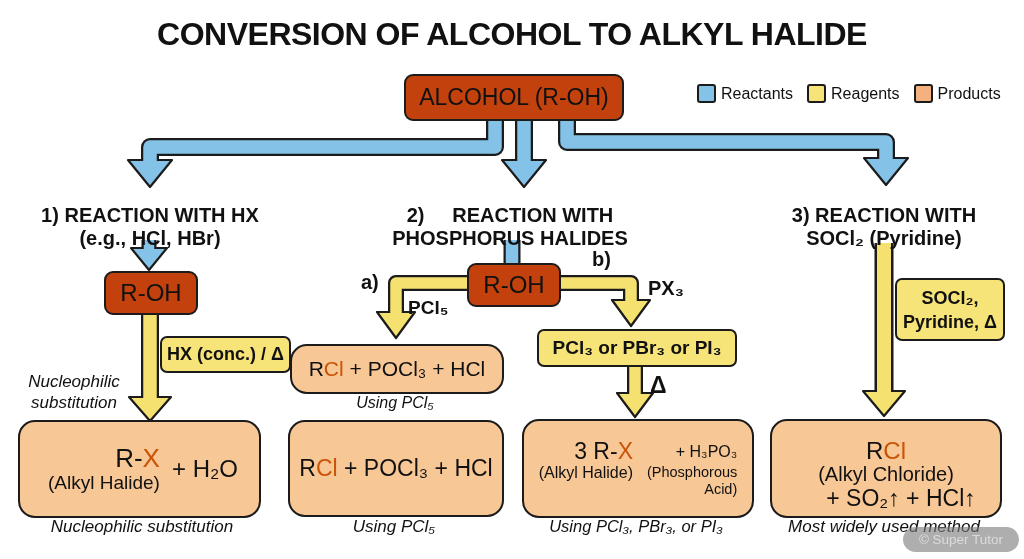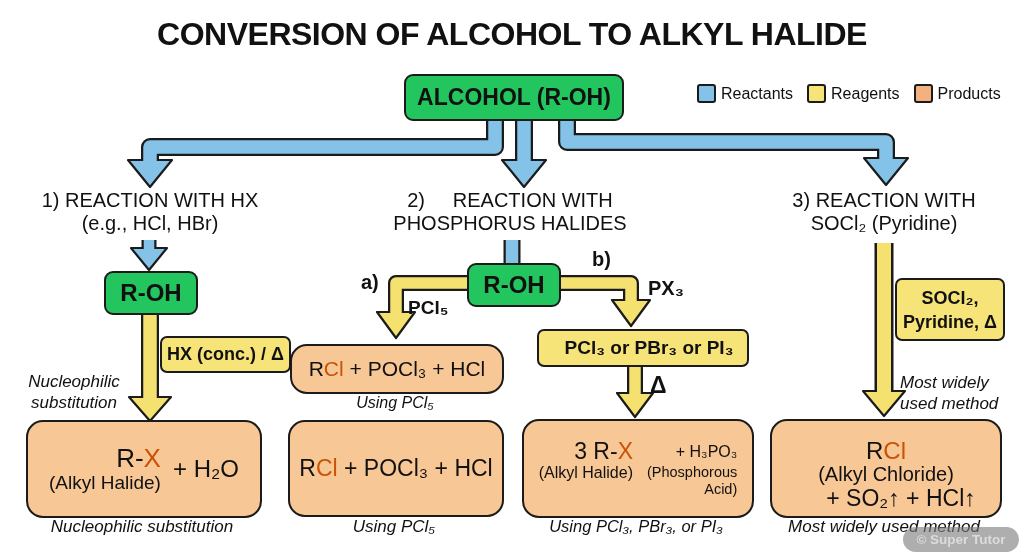--- a/index.html
+++ b/index.html
@@ -2,42 +2,42 @@
 <html><head>
 <meta charset="utf-8">
 <style>
   html,body{margin:0;padding:0;background:#ffffff;}
   body{font-family:"Liberation Sans","DejaVu Sans",sans-serif;color:#111;}
   .canvas{position:relative;width:1024px;height:559px;background:#fff;overflow:hidden;}
   .abs{position:absolute;}
   svg.arrows{position:absolute;left:0;top:0;z-index:1;}
   .lay{z-index:2;}
   .title{left:0;right:0;top:16px;text-align:center;font-size:32px;font-weight:bold;letter-spacing:-0.5px;}
-  .bluebox{background:#22c55e;border:2.5px solid #1b1b1b;border-radius:9px;display:flex;align-items:center;justify-content:center;font-weight:bold;text-align:center;}
+  .bluebox{background:#c2410c;border:2.5px solid #1b1b1b;border-radius:9px;display:flex;align-items:center;justify-content:center;font-weight:normal;text-align:center;}
   .ybox{background:#F7E478;border:2px solid #1b1b1b;border-radius:7px;display:flex;align-items:center;justify-content:center;font-weight:bold;text-align:center;}
   .obox{background:#F7C795;border:2.5px solid #1b1b1b;border-radius:17px;display:flex;flex-direction:column;align-items:center;justify-content:center;text-align:right;font-weight:normal;}
-  .hdr{font-weight:normal;font-size:20px;line-height:23px;text-align:center;white-space:pre-line;}
+  .hdr{font-weight:bold;font-size:20px;line-height:23px;text-align:center;white-space:pre-line;margin-top:15px;}
   .note{font-style:italic;font-size:17px;line-height:21px;white-space:pre-line;}
   .cap{font-style:italic;font-size:17px;text-align:center;}
   .lbl{font-weight:bold;font-size:20px;}
   .accent{color:#C95407;}
   .row{display:flex;align-items:center;justify-content:center;}
   .legend{display:flex;align-items:center;gap:14px;}
   .leg-item{display:flex;align-items:center;gap:5px;}
   .sw{width:19px;height:19px;border:2px solid #1b1b1b;border-radius:3px;box-sizing:border-box;}
   .sw-reactants{background:#84C2E8;}
   .sw-reagents{background:#F7E478;}
   .sw-products{background:#F2B17F;}
   .leg-label{font-size:16px;}
   .b-o{fill:none;stroke:#1b1b1b;stroke-linejoin:round;stroke-linecap:butt;}
   .b-f{fill:none;stroke:#84C2E8;stroke-linejoin:round;stroke-linecap:butt;}
   .y-f{fill:none;stroke:#F5E170;stroke-linejoin:round;stroke-linecap:butt;}
   .b-h{fill:#84C2E8;stroke:#1b1b1b;stroke-width:2.2;stroke-linejoin:round;}
   .y-h{fill:#F5E170;stroke:#1b1b1b;stroke-width:2.2;stroke-linejoin:round;}
-  .watermark{background:rgba(125,125,125,0.62);border-radius:14px;color:#dcdcdc;font-size:13.5px;font-weight:bold;display:flex;align-items:center;justify-content:center;}
+  .watermark{background:rgba(125,125,125,0.62);border-radius:14px;color:#dcdcdc;font-size:13.5px;font-weight:normal;display:flex;align-items:center;justify-content:center;}
 </style>
 </head>
 <body>
 
 <div class="canvas">
 
   <svg class="arrows" width="1024" height="559" viewBox="0 0 1024 559">
 
     <g>
       <path class="b-o" stroke-width="18" d="M495,115 L495,147 L150,147 L150,163"></path>
@@ -122,21 +122,21 @@
 (e.g., HCl, HBr)</div>
   <div class="abs lay hdr" style="left:372px;top:189px;width:276px;">2)&nbsp;&nbsp;&nbsp;&nbsp;&nbsp;REACTION WITH
 PHOSPHORUS HALIDES</div>
   <div class="abs lay hdr" style="left:757px;top:189px;width:254px;">3) REACTION WITH
 SOCl₂ (Pyridine)</div>
 
   <div class="abs lay bluebox" style="left:104px;top:271px;width:90px;height:40px;font-size:24px;">R-OH</div>
   <div class="abs lay ybox" style="left:160px;top:336px;width:127px;height:33px;font-size:18px;">HX (conc.) / Δ</div>
   <div class="abs lay note" style="left:18px;top:371px;width:112px;text-align:center;">Nucleophilic
 substitution</div>
-  <div class="abs lay obox" style="left:26px;top:420px;width:232px;height:94px;">
+  <div class="abs lay obox" style="left:18px;top:420px;width:232px;height:94px;padding-left:7px;">
     <div class="row" style="gap:12px;">
       <div>
         <div style="font-size:26px;line-height:27px;"><span>R-</span><span class="accent">X</span></div>
         <div style="font-size:19px;line-height:21px;">(Alkyl Halide)</div>
       </div>
       <div style="font-size:24px;">+ H₂O</div>
     </div>
   </div>
   <div class="abs lay cap" style="left:26px;top:517px;width:232px;">Nucleophilic substitution</div>
 
@@ -149,42 +149,40 @@
   <div class="abs lay obox" style="left:290px;top:344px;width:210px;height:46px;font-size:21px;">
     <div><span>R</span><span class="accent">Cl</span><span> + POCl₃ + HCl</span></div>
   </div>
   <div class="abs lay cap" style="left:290px;top:394px;width:210px;font-size:16px;">Using PCl₅</div>
 
   <div class="abs lay obox" style="left:288px;top:420px;width:212px;height:93px;font-size:23px;">
     <div><span>R</span><span class="accent">Cl</span><span> + POCl₃ + HCl</span></div>
   </div>
   <div class="abs lay cap" style="left:288px;top:517px;width:212px;">Using PCl₅</div>
 
-  <div class="abs lay ybox" style="left:537px;top:329px;width:196px;height:34px;font-size:19px;padding-left:12px;">PCl₃ or PBr₃ or PI₃</div>
+  <div class="abs lay ybox" style="left:537px;top:329px;width:196px;height:34px;font-size:19px;">PCl₃ or PBr₃ or PI₃</div>
   <div class="abs lay lbl" style="left:650px;top:372px;font-size:23px;">Δ</div>
 
   <div class="abs lay obox" style="left:522px;top:419px;width:228px;height:95px;">
     <div class="row" style="gap:14px;align-items:flex-start;">
       <div>
         <div style="font-size:23px;line-height:25px;"><span>3 R-</span><span class="accent">X</span></div>
         <div style="font-size:16px;line-height:18px;">(Alkyl Halide)</div>
       </div>
       <div>
         <div style="font-size:16px;line-height:25px;">+ H₃PO₃</div>
         <div style="font-size:14.5px;line-height:17px;white-space:pre-line;">(Phosphorous
 Acid)</div>
       </div>
     </div>
   </div>
   <div class="abs lay ybox" style="left:895px;top:278px;width:106px;height:59px;font-size:18px;line-height:24px;white-space:pre-line;">SOCl₂,
 Pyridine, Δ</div>
 
   <div class="abs lay cap" style="left:510px;top:517px;width:252px;font-size:16.5px;">Using PCl₃, PBr₃, or PI₃</div>
-  <div class="abs lay note" style="left:900px;top:372px;width:118px;text-align:left;">Most widely
-used method</div>
   <div class="abs lay obox" style="left:770px;top:419px;width:228px;height:95px;">
     <div style="font-size:24px;line-height:25px;margin-top:12px;"><span>R</span><span class="accent">Cl</span></div>
     <div style="font-size:20px;line-height:22px;">(Alkyl Chloride)</div>
     <div style="font-size:23px;line-height:26px;padding-left:30px;">+ SO₂↑ + HCl↑</div>
   </div>
   <div class="abs lay cap" style="left:765px;top:517px;width:238px;">Most widely used method</div>
 
   <div class="abs lay watermark" style="left:903px;top:527px;width:116px;height:25px;z-index:3;">© Super Tutor</div>
 
 </div>

